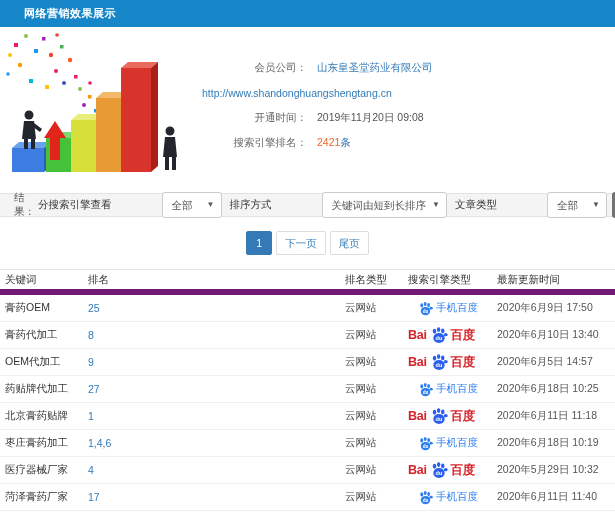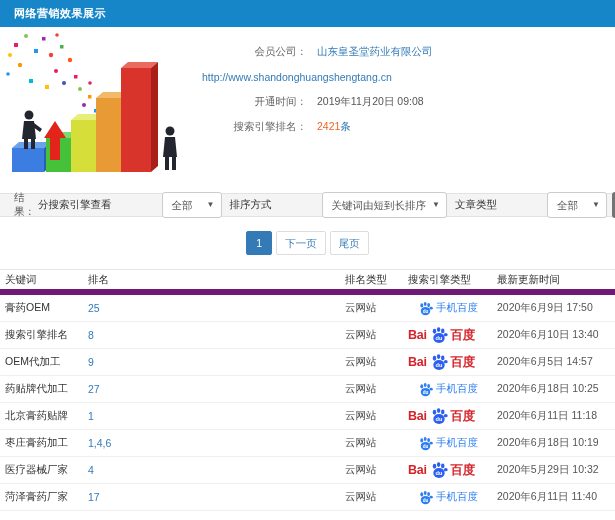--- a/index.html
+++ b/index.html
@@ -5,25 +5,25 @@
   :root{
     --header-bg:#1786c9; --link:#337ab7; --orange:#f26522;
     --baidu-red:#d6232a; --baidu-blue:#2b5ff0; --mobile-blue:#2d7ff0;
     --pag-active:#337ab7;
   }
   *{margin:0;padding:0;box-sizing:border-box;}
   html,body{width:615px;height:520px;overflow:hidden;background:#fff;
     font-family:"Liberation Sans","DejaVu Sans",sans-serif;color:#333;}
   
   .topbar{height:27px;background:var(--header-bg);color:#fff;font-size:11px;
-    font-weight:bold;line-height:27px;padding-left:14px;letter-spacing:.5px;}
+    font-weight:bold;line-height:27px;padding-left:24px;letter-spacing:.5px;}
   
   .info-section{display:flex;height:166px;}
   .illustration{width:192px;height:162px;flex:0 0 192px;}
-  .info-list{padding-top:12px;font-size:10.5px;}
+  .info-list{padding-top:0;font-size:10.5px;margin-top:28px;}
   .info-row{display:flex;align-items:center;height:25px;}
   .info-label{width:115px;text-align:right;color:#666;flex:0 0 115px;}
   .info-value{margin-left:10px;}
   a.lnk{color:var(--link);text-decoration:none;cursor:pointer;}
   .val-plain{color:#555;}
   .orange{color:var(--orange);}
   .blue{color:var(--link);}
   
   .filter-bar{height:24px;background:#f4f4f4;border-top:1px solid #e2e2e2;
     border-bottom:1px solid #e2e2e2;display:flex;align-items:center;
@@ -212,21 +212,21 @@
               <ellipse cx="21" cy="11.5" rx="2.6" ry="2.2"></ellipse>
               <ellipse cx="12" cy="16" rx="7.6" ry="6.6"></ellipse>
             </g>
             <text x="12" y="18.6" font-size="7.5" font-weight="bold" fill="#fff" text-anchor="middle" font-family="Liberation Sans,sans-serif">du</text>
           </svg>
           <span>手机百度</span>
         </span>
         <span class="cell-time">2020年6月9日 17:50</span>
       </div>
       <div class="t-row">
-        <span>搜索引擎排名</span>
+        <span>膏药代加工</span>
         <span class="rank-link">8</span>
         <span class="cell-plain">云网站</span>
         <span class="engine baidu">
           <span class="bai">Bai</span>
           <svg width="18" height="18" viewBox="0 0 24 24">
             <g fill="#2b5ff0">
               <ellipse cx="6" cy="7" rx="2.3" ry="3.3"></ellipse>
               <ellipse cx="11.5" cy="4.8" rx="2.3" ry="3.3"></ellipse>
               <ellipse cx="17" cy="6.5" rx="2.3" ry="3.3"></ellipse>
               <ellipse cx="21" cy="11.5" rx="2.6" ry="2.2"></ellipse>

